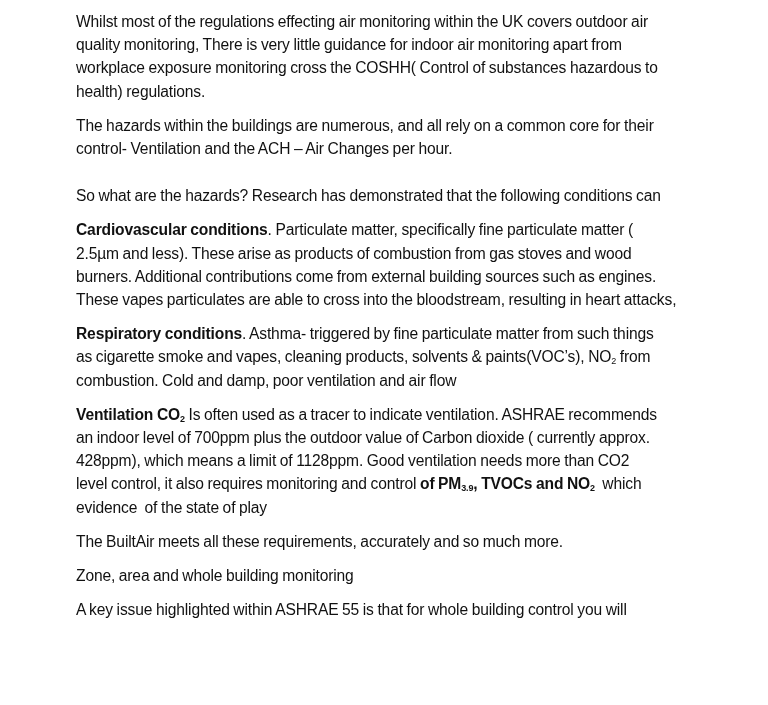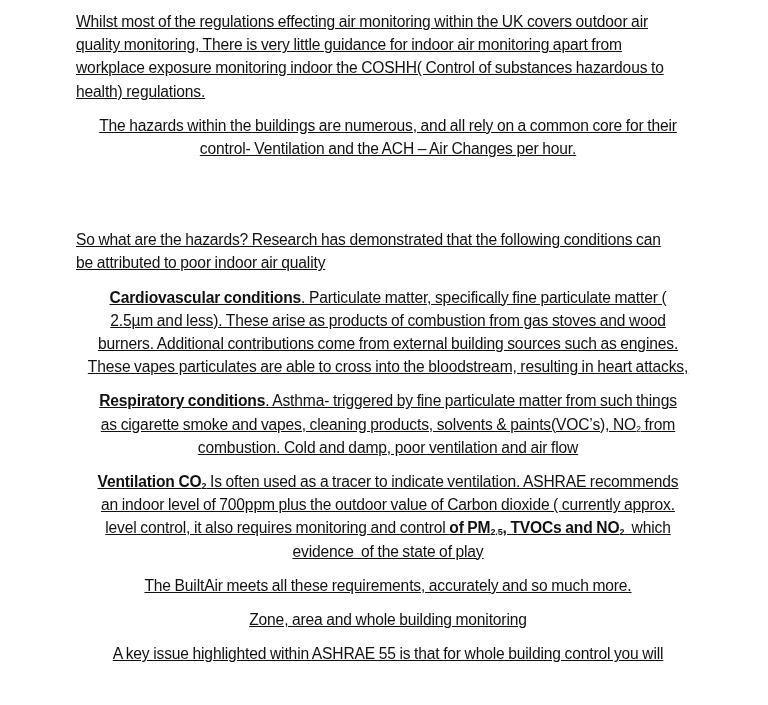--- a/index.html
+++ b/index.html
@@ -20,71 +20,70 @@
       left: 76px;
       top: 10px;
       width: 624px;
     }
     p {
       margin: 0;
       font-size: 15.6px;
       line-height: 23.2px;
       letter-spacing: -0.15px;
       word-spacing: -0.5px;
-      text-decoration: underline;
     }
-    .gap-s { margin-top: 11px; text-align: center; }
-    .gap-l { margin-top: 68px; }
+    .gap-s { margin-top: 11px; }
+    .gap-l { margin-top: 24px; }
     b { font-weight: bold; }
     sub {
       font-size: 9px;
       vertical-align: -2px;
       line-height: 0;
     }
     .line { display: block; white-space: nowrap; }
   </style>
 </head>
 <body>
 
 <div class="page">
 
   <p>
     <span class="line">Whilst most of the regulations effecting air monitoring within the UK covers outdoor air</span>
     <span class="line">quality monitoring, There is very little guidance for indoor air monitoring apart from</span>
-    <span class="line">workplace exposure monitoring indoor the COSHH( Control of substances hazardous to</span>
+    <span class="line">workplace exposure monitoring cross the COSHH( Control of substances hazardous to</span>
     <span class="line">health) regulations.</span>
   </p>
 
   <p class="gap-s">
     <span class="line">The hazards within the buildings are numerous, and all rely on a common core for their</span>
     <span class="line">control- Ventilation and the ACH – Air Changes per hour.</span>
   </p>
 
   <p class="gap-l">
     <span class="line">So what are the hazards? Research has demonstrated that the following conditions can</span>
-    <span class="line">be attributed to poor indoor air quality</span>
   </p>
 
   <p class="gap-s">
     <span class="line"><b>Cardiovascular conditions</b><span>. Particulate matter, specifically fine particulate matter (</span></span>
     <span class="line">2.5µm and less). These arise as products of combustion from gas stoves and wood</span>
     <span class="line">burners. Additional contributions come from external building sources such as engines.</span>
     <span class="line">These vapes particulates are able to cross into the bloodstream, resulting in heart attacks,</span>
   </p>
 
   <p class="gap-s">
     <span class="line"><b>Respiratory conditions</b><span>. Asthma- triggered by fine particulate matter from such things</span></span>
     <span class="line"><span>as cigarette smoke and vapes, cleaning products, solvents &amp; paints(VOC’s), NO</span><sub>2</sub><span> from</span></span>
     <span class="line">combustion. Cold and damp, poor ventilation and air flow</span>
   </p>
 
   <p class="gap-s">
     <span class="line"><b><span>Ventilation CO</span><sub>2</sub></b><span> Is often used as a tracer to indicate ventilation. ASHRAE recommends</span></span>
     <span class="line">an indoor level of 700ppm plus the outdoor value of Carbon dioxide ( currently approx.</span>
-    <span class="line"><span>level control, it also requires monitoring and control </span><b><span>of PM</span><sub>2.5</sub><span>, TVOCs and NO</span><sub>2</sub></b><span style="white-space:pre">  which</span></span>
+    <span class="line">428ppm), which means a limit of 1128ppm. Good ventilation needs more than CO2</span>
+    <span class="line"><span>level control, it also requires monitoring and control </span><b><span>of PM</span><sub>3.9</sub><span>, TVOCs and NO</span><sub>2</sub></b><span style="white-space:pre">  which</span></span>
     <span class="line" style="white-space:pre">evidence  of the state of play</span>
   </p>
 
   <p class="gap-s">
     <span class="line">The BuiltAir meets all these requirements, accurately and so much more.</span>
   </p>
 
   <p class="gap-s">
     <span class="line">Zone, area and whole building monitoring</span>
   </p>

